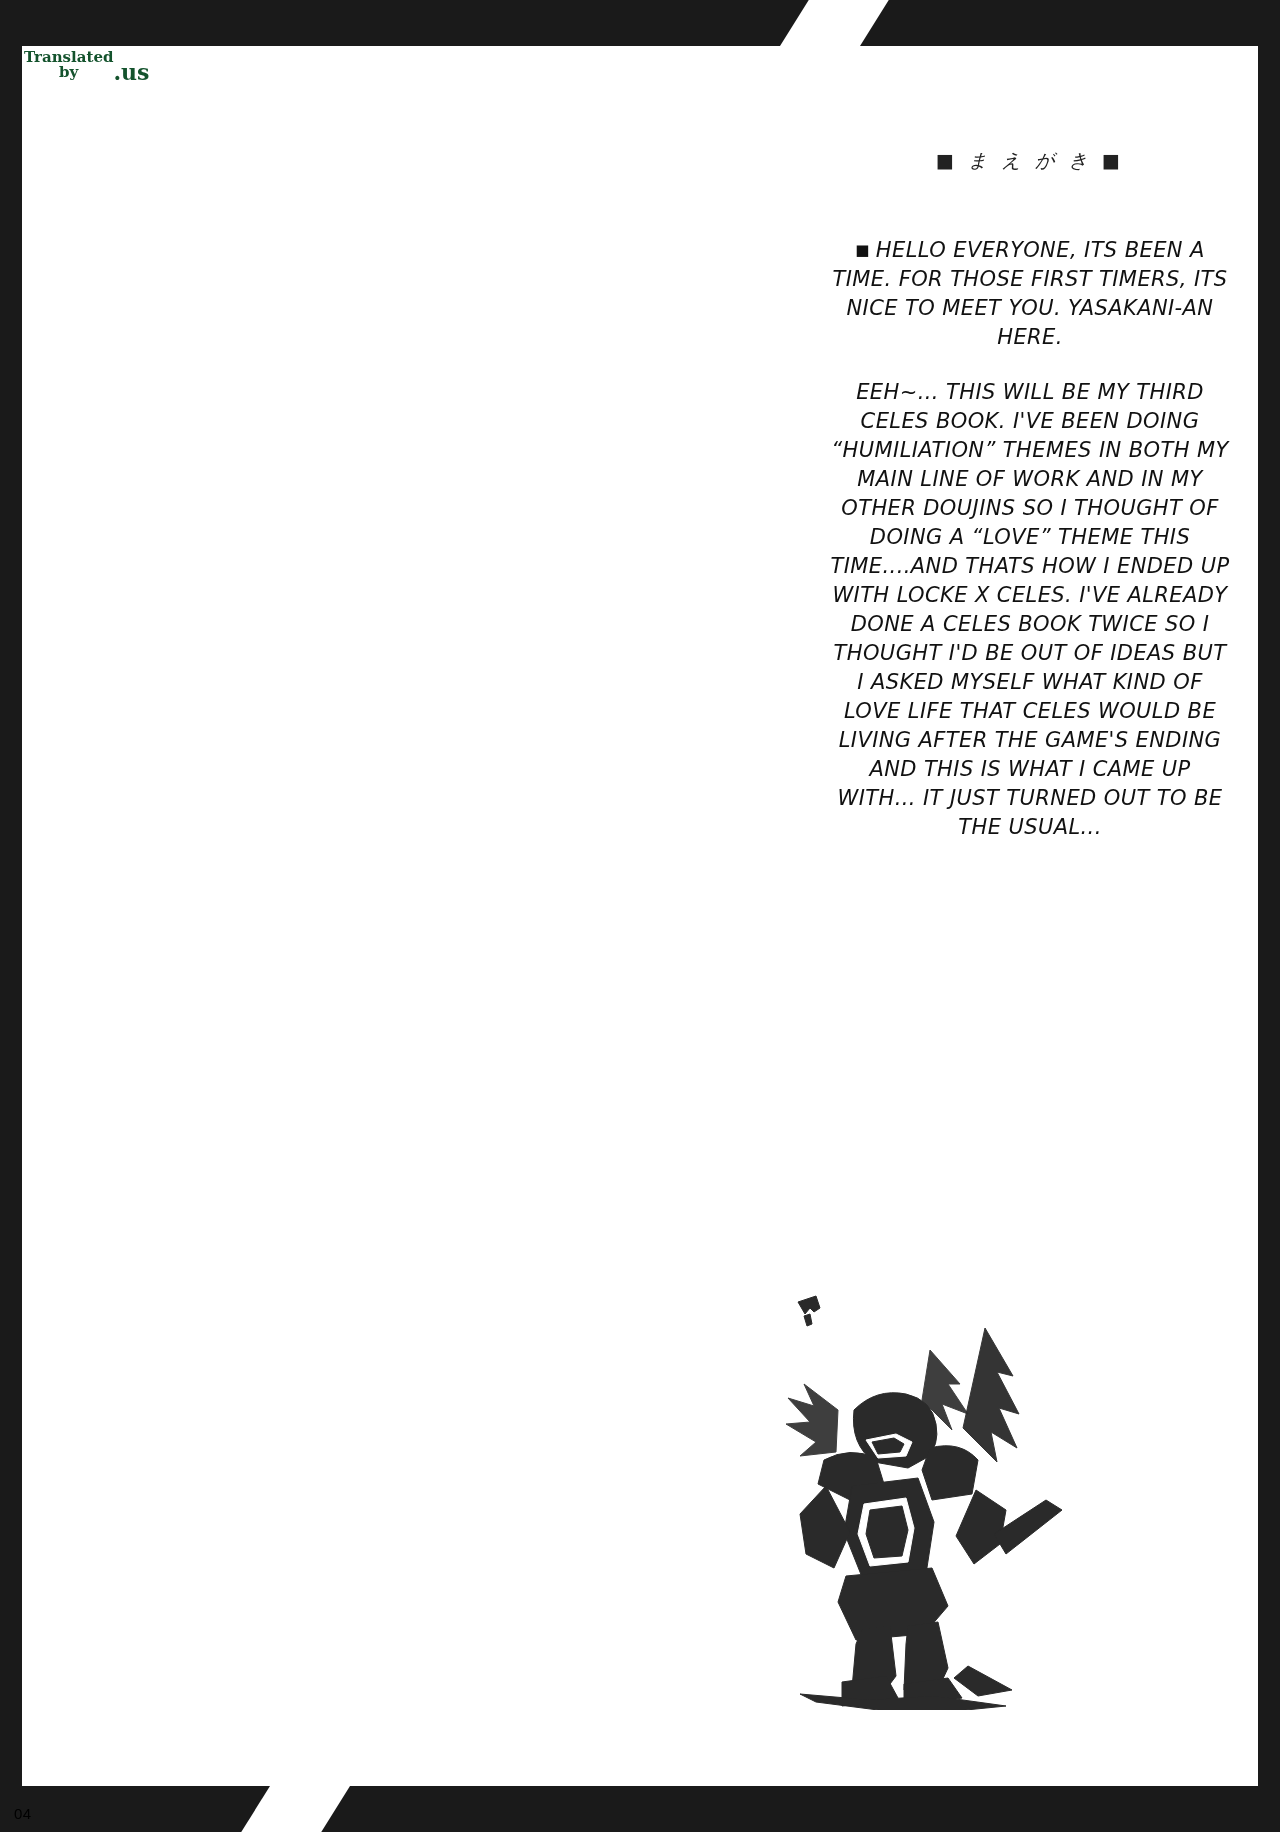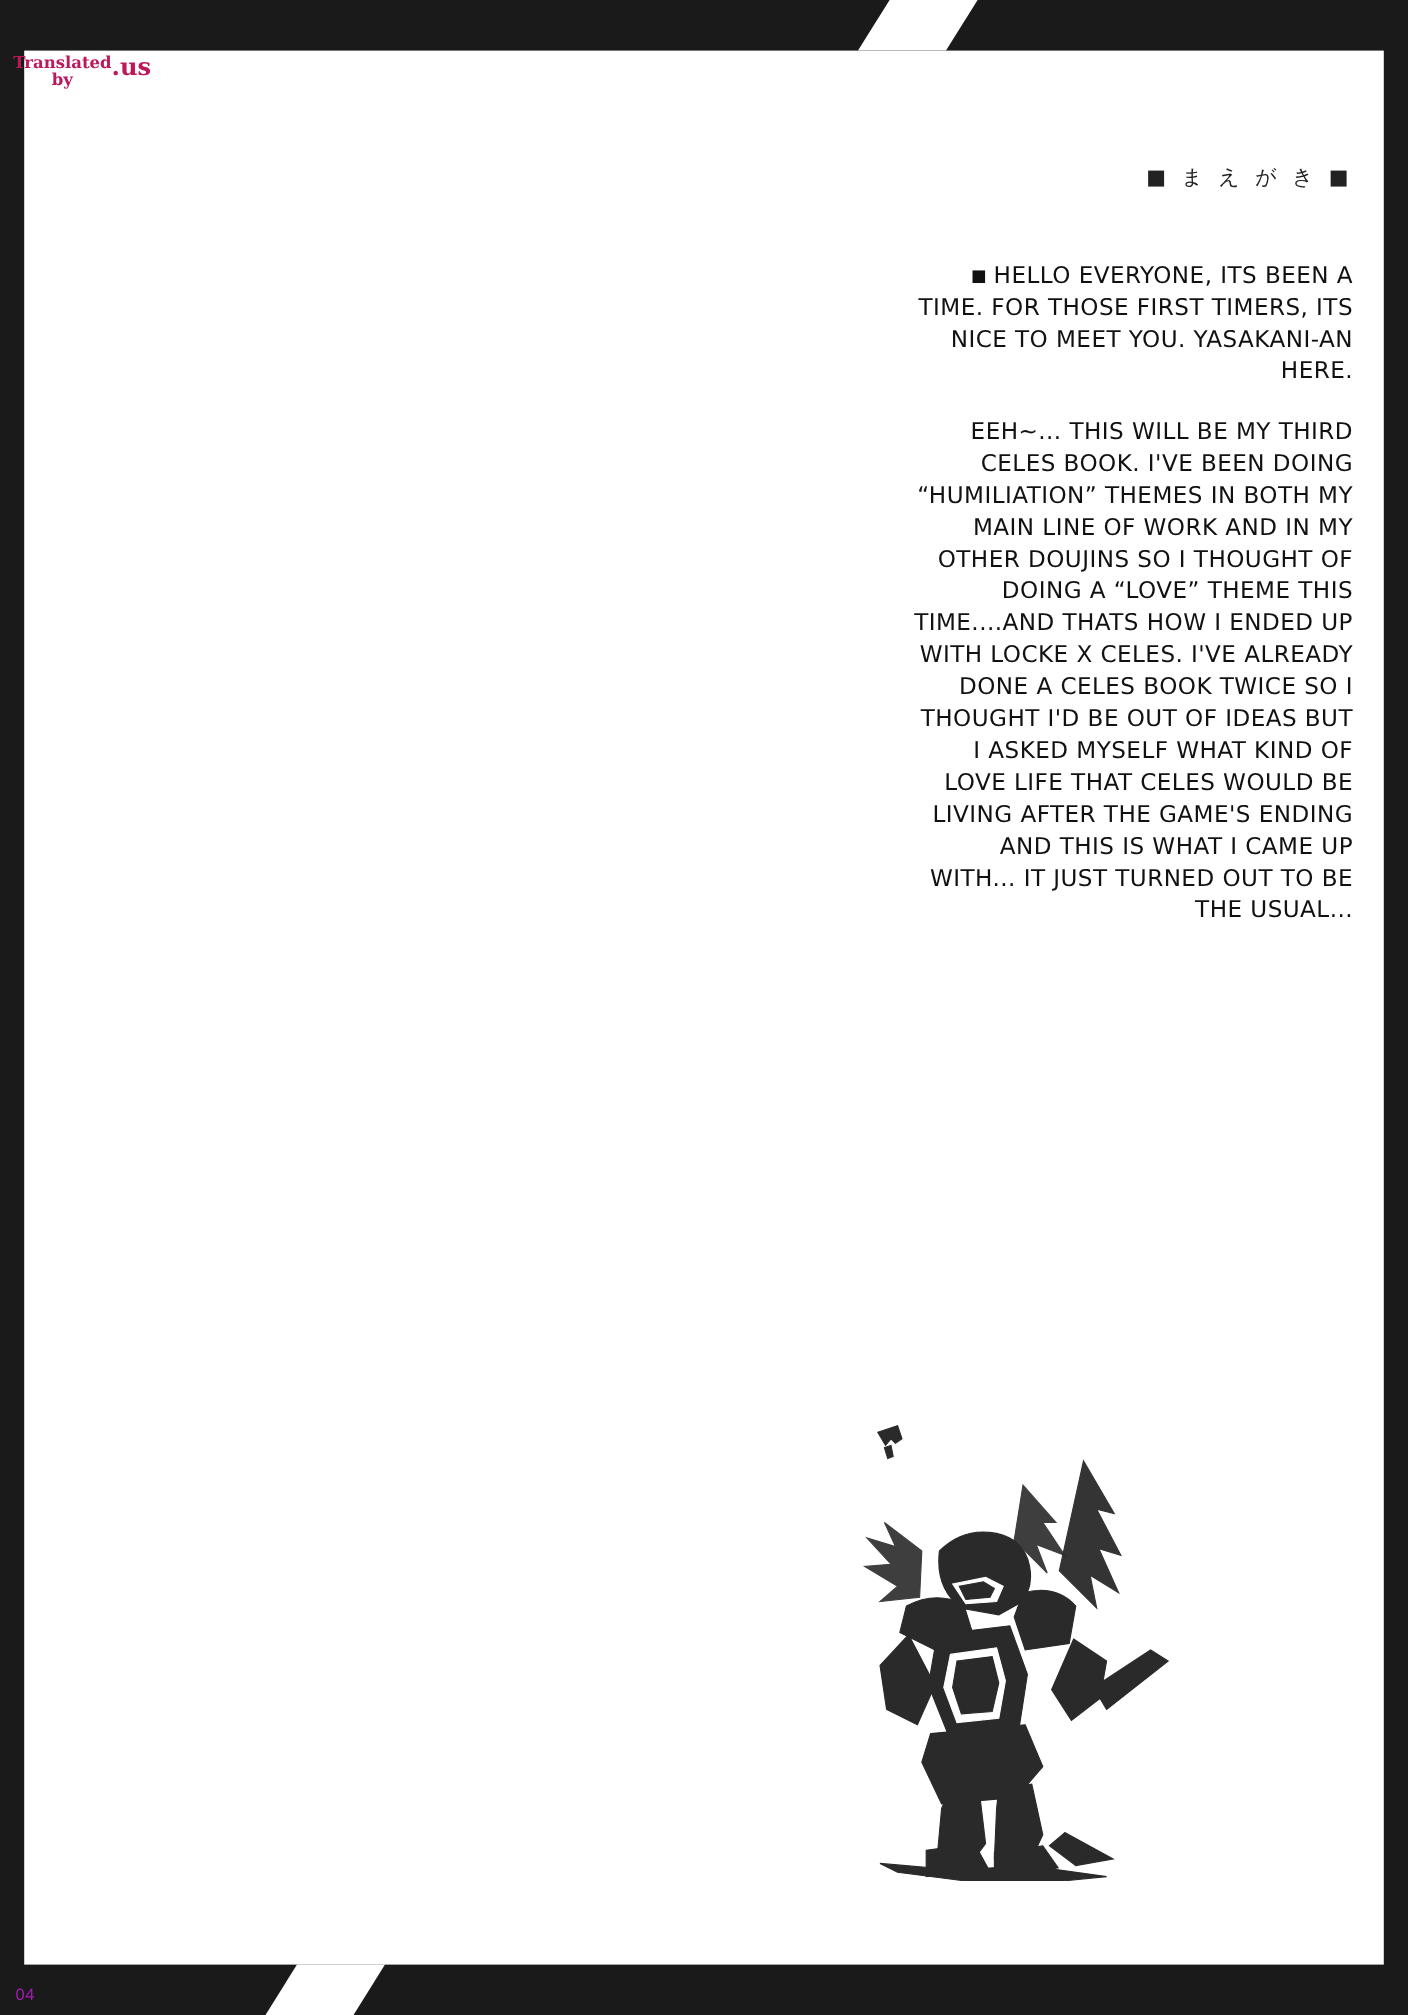--- a/index.html
+++ b/index.html
@@ -48,24 +48,25 @@
   .notch-bottom {
     left: 270px; bottom: 0;
     width: 80px; height: 46px;
     transform: skewX(-32deg);
     transform-origin: top left;
   }
 
   
   .credit {
     position: absolute;
-    left: 12px;
+    left: 24px;
     top: 50px;
     display: flex;
-    color: #be185d;
+    align-items: flex-end;
+    color: #14532d;
     user-select: none;
   }
   .credit-small {
     font-family: "DejaVu Serif", serif;
     font-weight: bold;
     font-size: 15px;
     line-height: 15px;
     text-align: center;
     padding-bottom: 6px;
     letter-spacing: 0px;
@@ -86,22 +87,23 @@
     line-height: 22px;
     padding-bottom: 3px;
   }
 
   
   .afterword {
     position: absolute;
     left: 830px;
     top: 148px;
     width: 400px;
-    text-align: right;
+    text-align: center;
     color: #111111;
+    font-style: italic;
   }
   .afterword-heading {
     font-family: "DejaVu Sans", sans-serif;
     font-size: 19px;
     letter-spacing: 4px;
     margin-bottom: 62px;
     color: #222222;
   }
   .afterword-body p {
     font-family: "DejaVu Sans", sans-serif;
@@ -123,21 +125,21 @@
   }
   .illustration svg { display: block; }
 
   
   .page-number {
     position: absolute;
     left: 14px;
     bottom: 10px;
     font-family: "Liberation Sans", sans-serif;
     font-size: 15px;
-    color: #a21caf;
+    color: #000000;
     letter-spacing: 0.5px;
   }
 </style>
 </head>
 <body>
 
 <div class="page">
 
   <div class="band band-left"></div>
   <div class="band band-right"></div>

